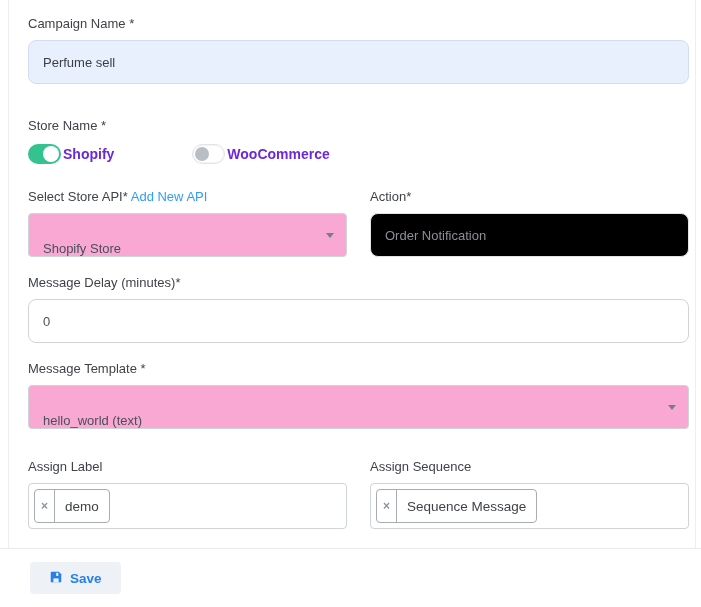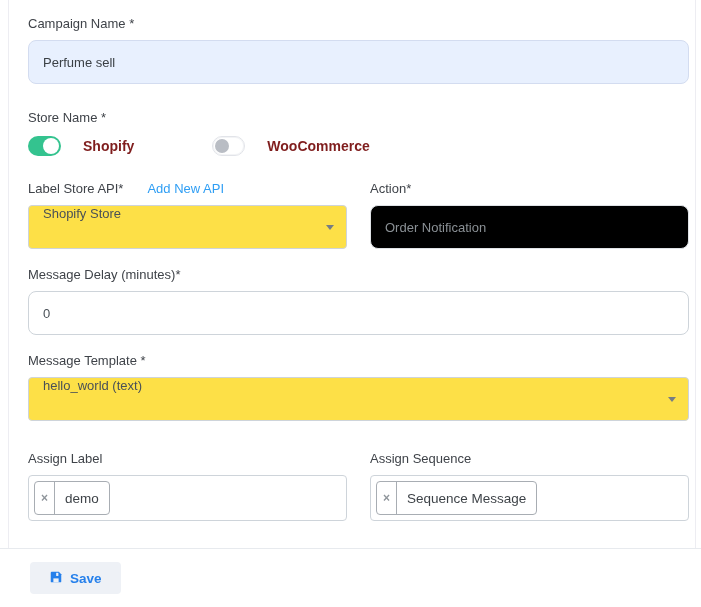--- a/index.html
+++ b/index.html
@@ -15,41 +15,41 @@
     border-left:1px solid #ededf2;
     border-right:1px solid #ededf2;
     padding:16px 6px 0 19px;
     height:548px;
   }
   .field-label {
     display:block; font-size:13px; color:#3f4349;
     line-height:16px; margin-bottom:8px;
   }
   .row { margin-bottom:18px; }
-  .row.mb-lg { margin-bottom:26px; }
+  .row.mb-lg { margin-bottom:34px; }
   .row.mb-md { margin-bottom:24px; }
   .row.mb-sm { margin-bottom:16px; }
   .row.mb-xl { margin-bottom:30px; }
   .two-col { display:grid; grid-template-columns:1fr 1fr; column-gap:23px; }
 
   .text-input {
     display:block; width:100%; height:44px;
     border:1px solid #ced4da; border-radius:8px;
     padding:0 14px; font-size:13px; color:#495057;
     font-family:"Liberation Sans", sans-serif;
     background:#fff; outline:none;
   }
   .text-input.autofill { background:#e8f0fe; border-color:#d3dcf0; color:#3a3f44; }
   .text-input:disabled { background:#000000; border-color:#dfe2e6; color:#8a9095; }
 
   .select {
     position:relative; width:100%; height:44px;
     border:1px solid #ced4da; border-radius:4px;
-    background:#fde047; cursor:pointer;
-    display:flex; align-items:flex-start; padding:0 26px 0 14px;
+    background:#f9a8d4; cursor:pointer;
+    display:flex; align-items:flex-end; padding:0 26px 0 14px;
   }
   .select-value { font-size:13px; color:#495057; white-space:nowrap; overflow:hidden; }
   .caret {
     position:absolute; right:12px; top:50%; margin-top:-2px;
     width:0; height:0;
     border-left:4px solid transparent; border-right:4px solid transparent;
     border-top:5px solid #767d84;
   }
 
   
@@ -63,25 +63,25 @@
   .switch.on { background:#34c38f; }
   .switch.on .knob {
     position:absolute; right:2px; top:2px; width:16px; height:16px;
     border-radius:50%; background:#ffffff;
   }
   .switch.off { background:#ffffff; border:1px solid #e2e4e9; box-shadow:inset 0 0 0 1px #f3f4f6; }
   .switch.off .knob {
     position:absolute; left:2px; top:2px; width:14px; height:14px;
     border-radius:50%; background:#b9bdc4;
   }
-  .toggle-label { margin-left:22px; font-size:14px; font-weight:700; color:#7f1d1d; }
+  .toggle-label { margin-left:2px; font-size:14px; font-weight:700; color:#6d28d9; }
 
   .label-line { display:flex; align-items:baseline; margin-bottom:8px; }
   .label-line .field-label { margin-bottom:0; }
-  .add-link { margin-left:24px; color:#2f9ef4; font-size:13px; text-decoration:none; cursor:pointer; }
+  .add-link { margin-left:3px; color:#2f9ef4; font-size:13px; text-decoration:none; cursor:pointer; }
 
   
   .tagbox {
     width:100%; height:46px; border:1px solid #ced4da; border-radius:4px;
     background:#fff; padding:5px; display:flex; align-items:center; cursor:text;
   }
   .tag {
     display:inline-flex; align-items:stretch; height:34px;
     border:1px solid #a8adb3; border-radius:4px; background:#fff; overflow:hidden;
   }
@@ -128,21 +128,21 @@
             <span class="knob"></span>
           </span>
         <span class="toggle-label">WooCommerce</span>
       </div>
     </div>
   </div>
 
   <div class="row two-col">
     <div>
       <div class="label-line">
-        <label class="field-label">Label Store API*</label>
+        <label class="field-label">Select Store API*</label>
         <a class="add-link">Add New API</a>
       </div>
       <div class="select">
         <span class="select-value">Shopify Store</span>
         <span class="caret"></span>
       </div>
     </div>
     <div>
       <label class="field-label">Action*</label>
       <input class="text-input" type="text" disabled="" value="Order Notification" style="">

